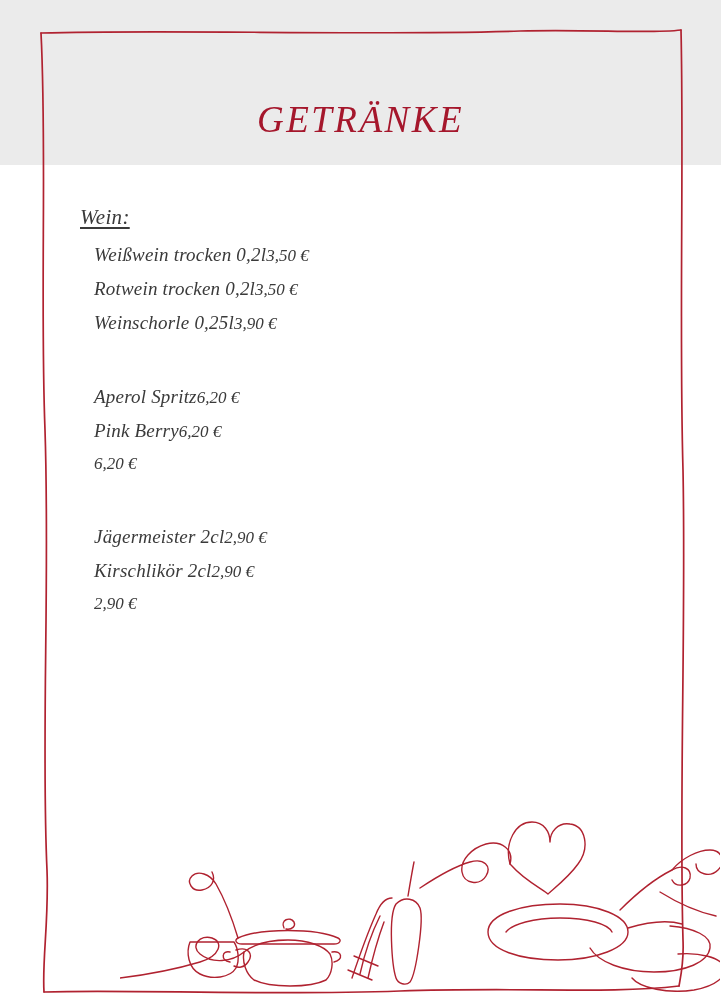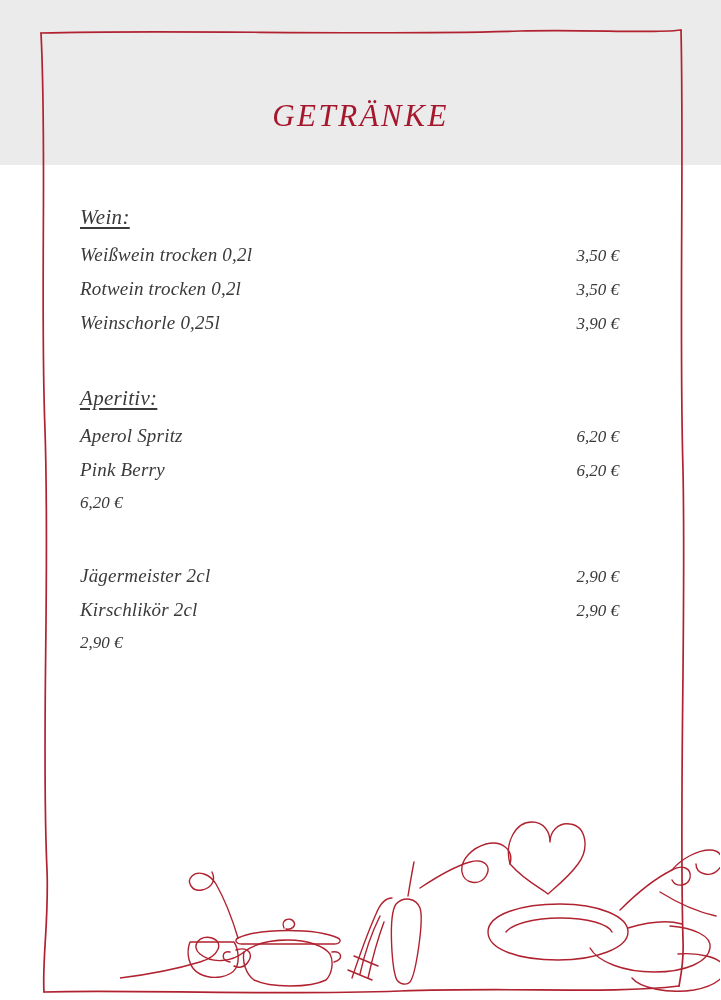--- a/index.html
+++ b/index.html
@@ -42,21 +42,21 @@
   }
 
   #menu-title {
     position: absolute;
     left: 0;
     top: 98px;
     width: 721px;
     text-align: center;
     font-family: "Liberation Serif", serif;
     font-style: italic;
-    font-size: 31px;
+    font-size: 37px;
     letter-spacing: 2.5px;
     color: #a5172c;
   }
 
   #content {
     position: absolute;
     left: 80px;
     top: 205px;
     width: 545px;
   }
@@ -70,23 +70,23 @@
     font-size: 21px;
     color: #3a3a3a;
     text-decoration: underline;
     text-underline-offset: 3px;
     margin-bottom: 14px;
     letter-spacing: 0.3px;
   }
 
   .item-row {
     display: flex;
-    justify-content: space-between;
     align-items: baseline;
     margin-bottom: 12px;
+    margin-left: 14px;
   }
 
   .item-name {
     font-style: italic;
     font-size: 19px;
     color: #3a3a3a;
     letter-spacing: 0.2px;
   }
 
   .item-price {
@@ -139,21 +139,20 @@
       </div>
       <div class="item-row">
         <span class="item-name">Weinschorle 0,25l</span>
         <span class="item-price">3,90 €</span>
       </div>
     </div>
 
     <div class="spacer-lg"></div>
 
     <div class="section">
-      <div class="section-title">Aperitiv:</div>
       <div class="item-row">
         <span class="item-name">Aperol Spritz</span>
         <span class="item-price">6,20 €</span>
       </div>
       <div class="item-row">
         <span class="item-name">Pink Berry</span>
         <span class="item-price">6,20 €</span>
       </div>
       <div class="item-row">
         <span class="item-price">6,20 €</span>

